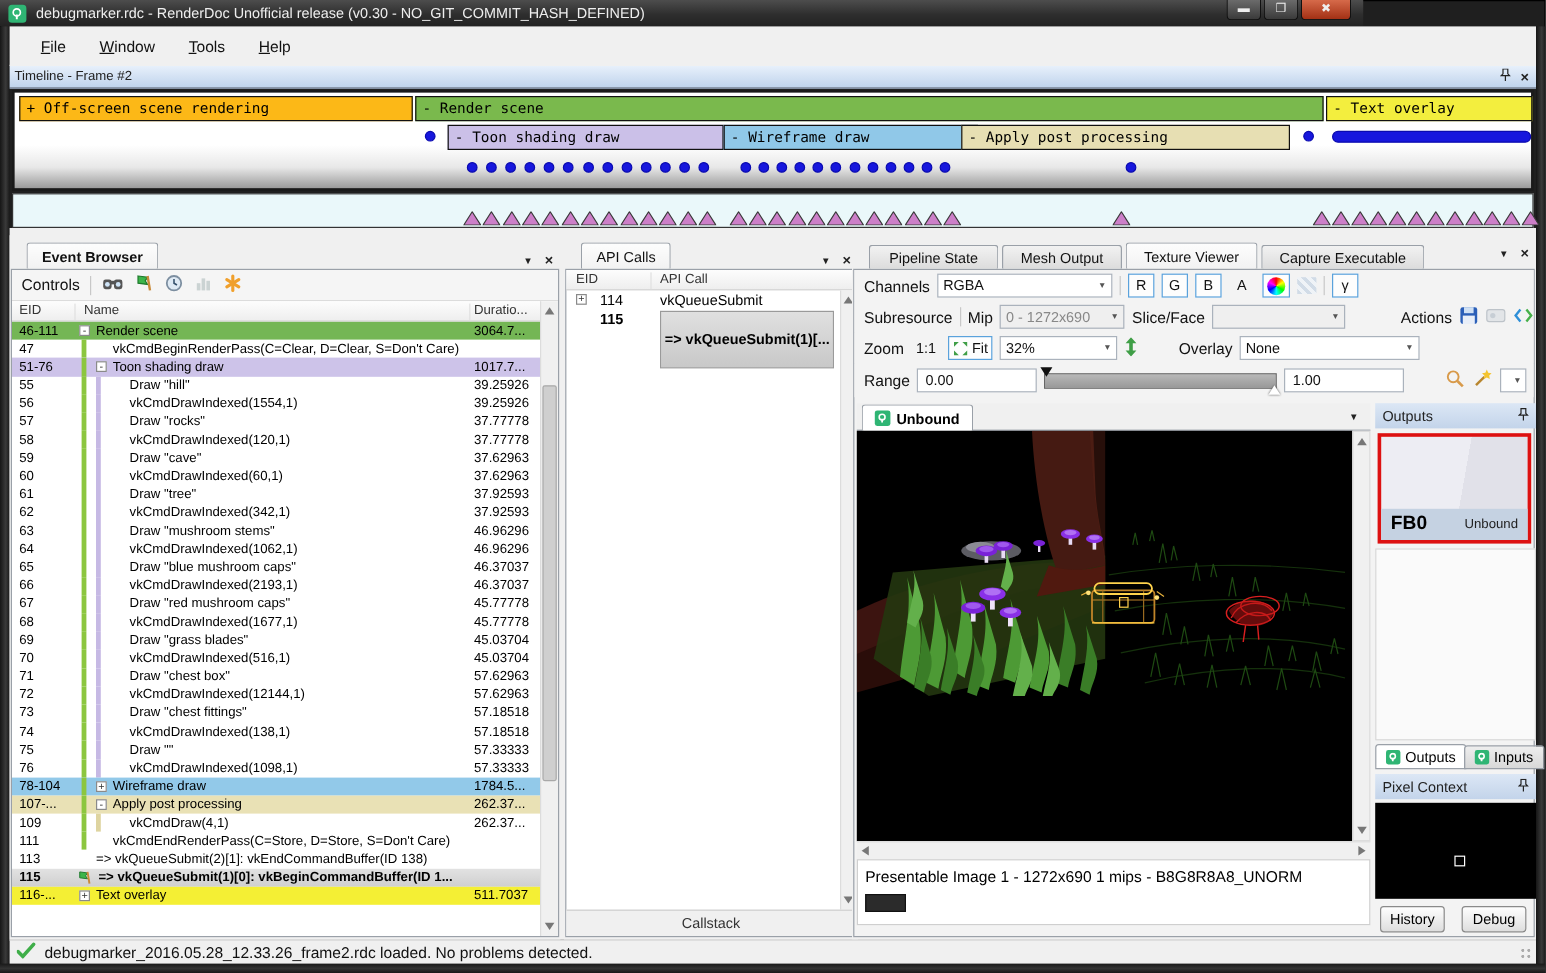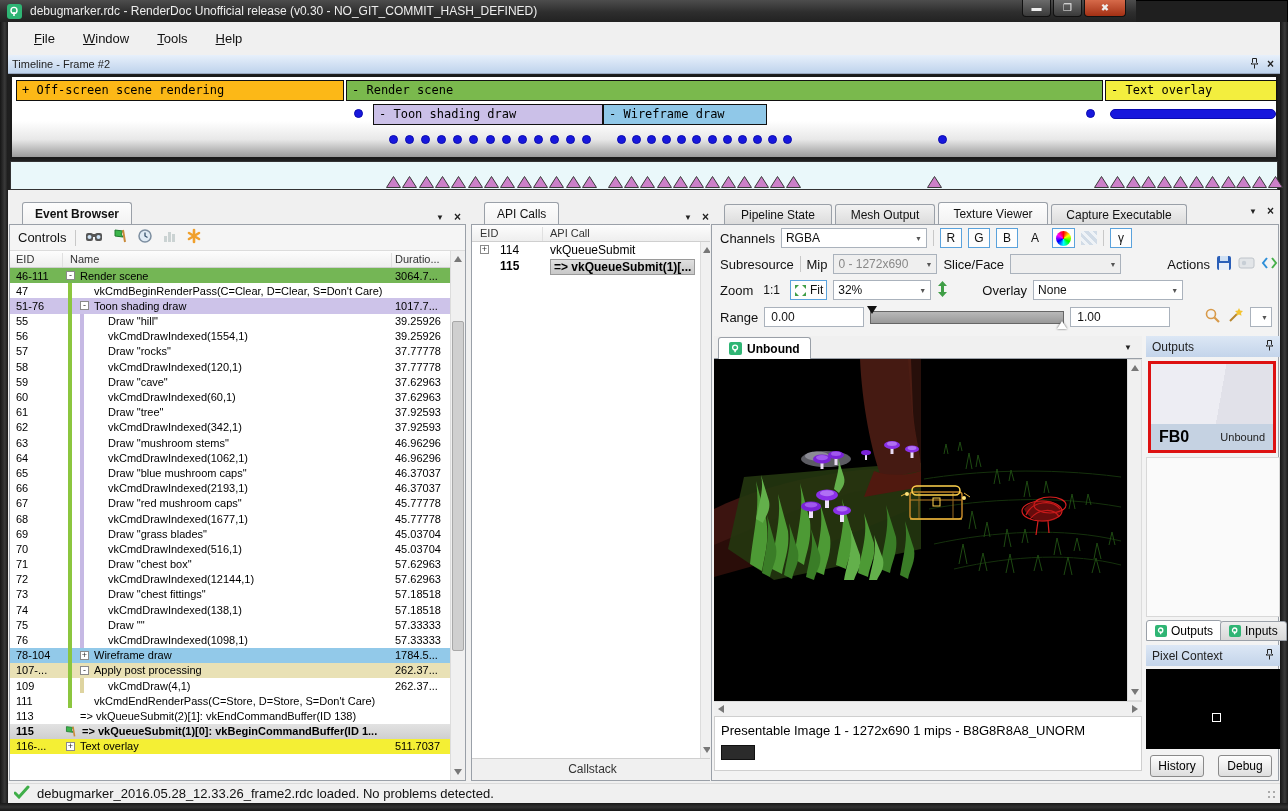--- a/index.html
+++ b/index.html
@@ -168,21 +168,22 @@
             <path d="M2.5,0.5 h4 v4 l1.5,1.5 h-7 l1.5,-1.5 z M4.5,6.5 v4" stroke="#222" stroke-width="1" fill="none"></path>
           </svg></span>
       <span class="x-glyph">×</span>
     </span>
   </div>
   <div class="tl-body mono" id="tl-body">
       <div class="tl-bar mono" style="left: 4px; width: 328px; top: 3px; background: rgb(252, 184, 23);">+ Off-screen scene rendering</div>
       <div class="tl-bar mono" style="left: 334px; width: 757px; top: 3px; background: rgb(122, 185, 77);">- Render scene</div>
       <div class="tl-bar mono" style="left: 1093px; width: 172px; top: 3px; background: rgb(243, 238, 62);">- Text overlay</div>
       <div class="tl-bar mono" style="left: 361px; width: 230px; top: 27px; background: rgb(203, 192, 232);">- Toon shading draw</div>
-      <div class="tl-bar mono" style="left: 591px; width: 164px; top: 27px; background: rgb(144, 200, 232);">- Wireframe draw</div>
+      <div class="tl-bar mono" style="left: 591px; width: 212px; top: 27px; background: rgb(144, 200, 232);">- Wireframe draw</div>
+      <div class="tl-bar mono" style="left: 789px; width: 274px; top: 27px; background: rgb(231, 223, 179);">- Apply post processing</div>
       <div class="tl-dot" style="left: 342px; top: 32px;"></div>
       <div class="tl-dot" style="left: 1074px; top: 32px;"></div>
       <div class="tl-pill" style="left: 1098px; width: 166px; top: 32px;"></div>
       <div class="tl-dot" style="left: 377px; top: 58px;"></div>
       <div class="tl-dot" style="left: 393.083px; top: 58px;"></div>
       <div class="tl-dot" style="left: 409.167px; top: 58px;"></div>
       <div class="tl-dot" style="left: 425.25px; top: 58px;"></div>
       <div class="tl-dot" style="left: 441.333px; top: 58px;"></div>
       <div class="tl-dot" style="left: 457.417px; top: 58px;"></div>
       <div class="tl-dot" style="left: 473.5px; top: 58px;"></div>
@@ -617,21 +618,21 @@
           <span class="col-line" style="left:70px;"></span>
         </div>
         <div class="rows" id="api-rows" style="top:17px;right:13px;height:200px;">
             <div class="arow">
               <span class="expander" style="left: 8px; top: 3px;">+</span>
               <span class="eid">114</span>
               <span class="call">vkQueueSubmit</span>
             </div>
             <div class="arow">
               <span class="eid" style="font-weight: bold;">115</span>
-              <span class="call" style="font-weight: bold; background: linear-gradient(rgb(224, 224, 224), rgb(200, 200, 200)); padding: 0px 3px; border: 1px solid rgb(154, 154, 154);">=&gt; vkQueueSubmit(1)[...</span>
+              <span class="call" style="font-weight: bold; background: linear-gradient(rgb(224, 224, 224), rgb(200, 200, 200)); padding: 16px 3px; border: 1px solid rgb(154, 154, 154);">=&gt; vkQueueSubmit(1)[...</span>
             </div>
           </div>
         <div class="vscroll" style="top:17px;bottom:22px;width:13px;">
           <span class="sarrow up" style="left:2px;"></span>
             <span class="sarrow down" style="left:2px;"></span>
         </div>
         <div class="callstack-footer">Callstack</div>
       </div>
     </div>
 

